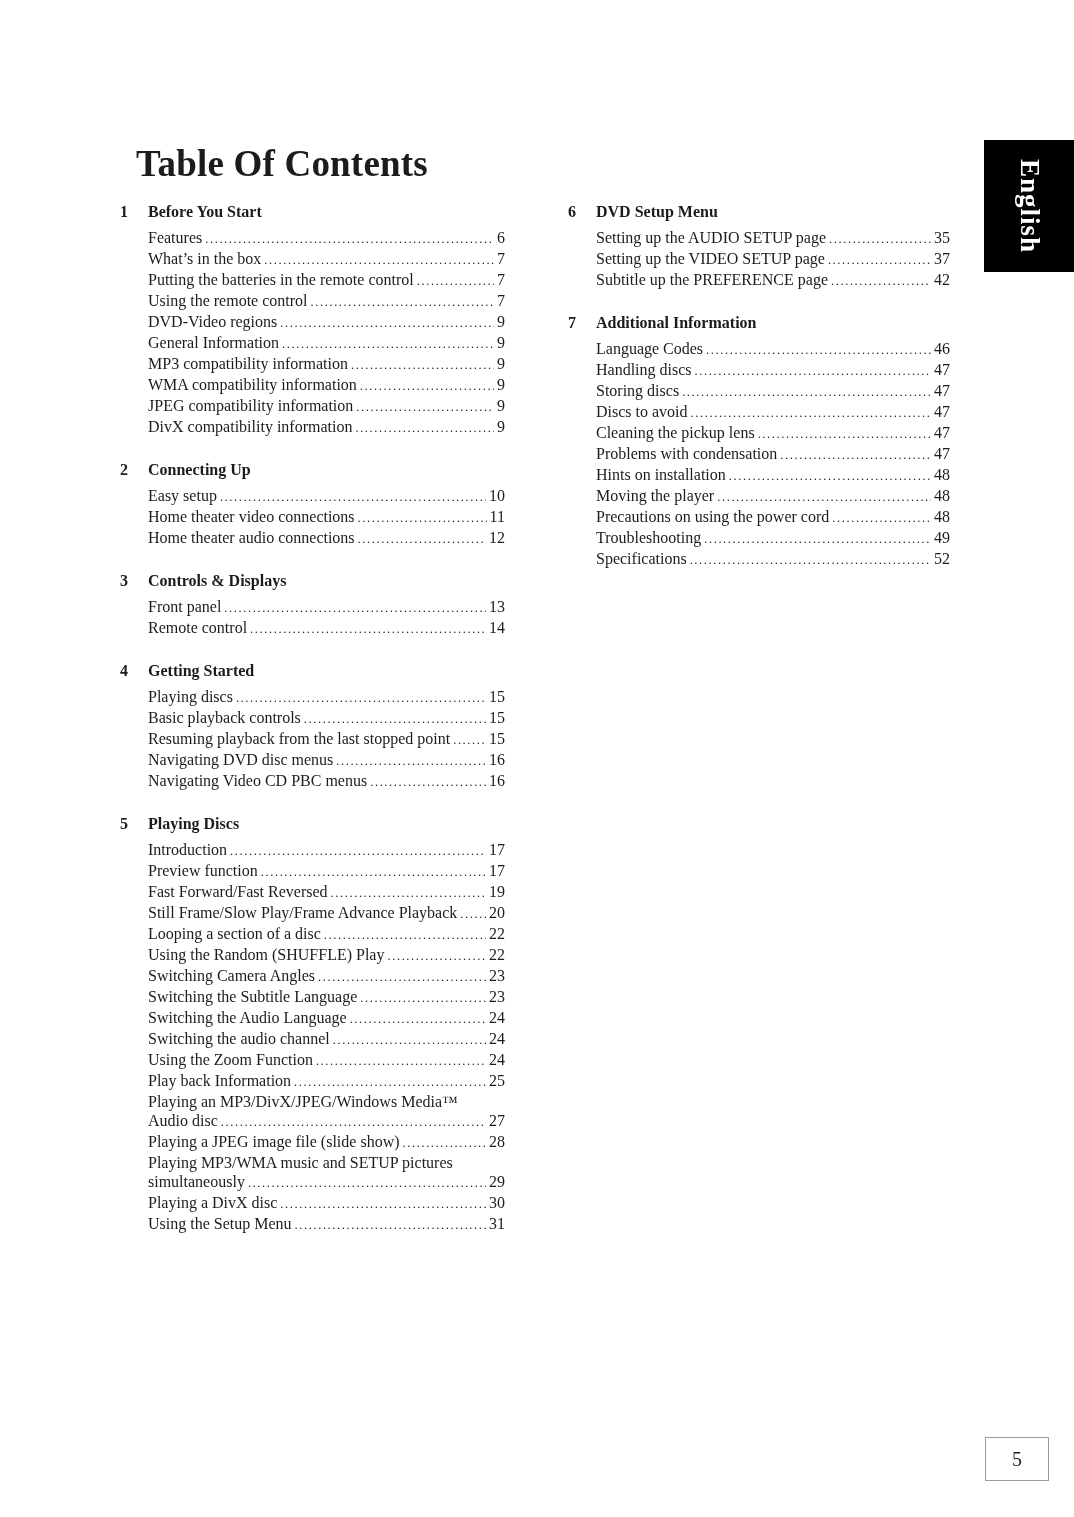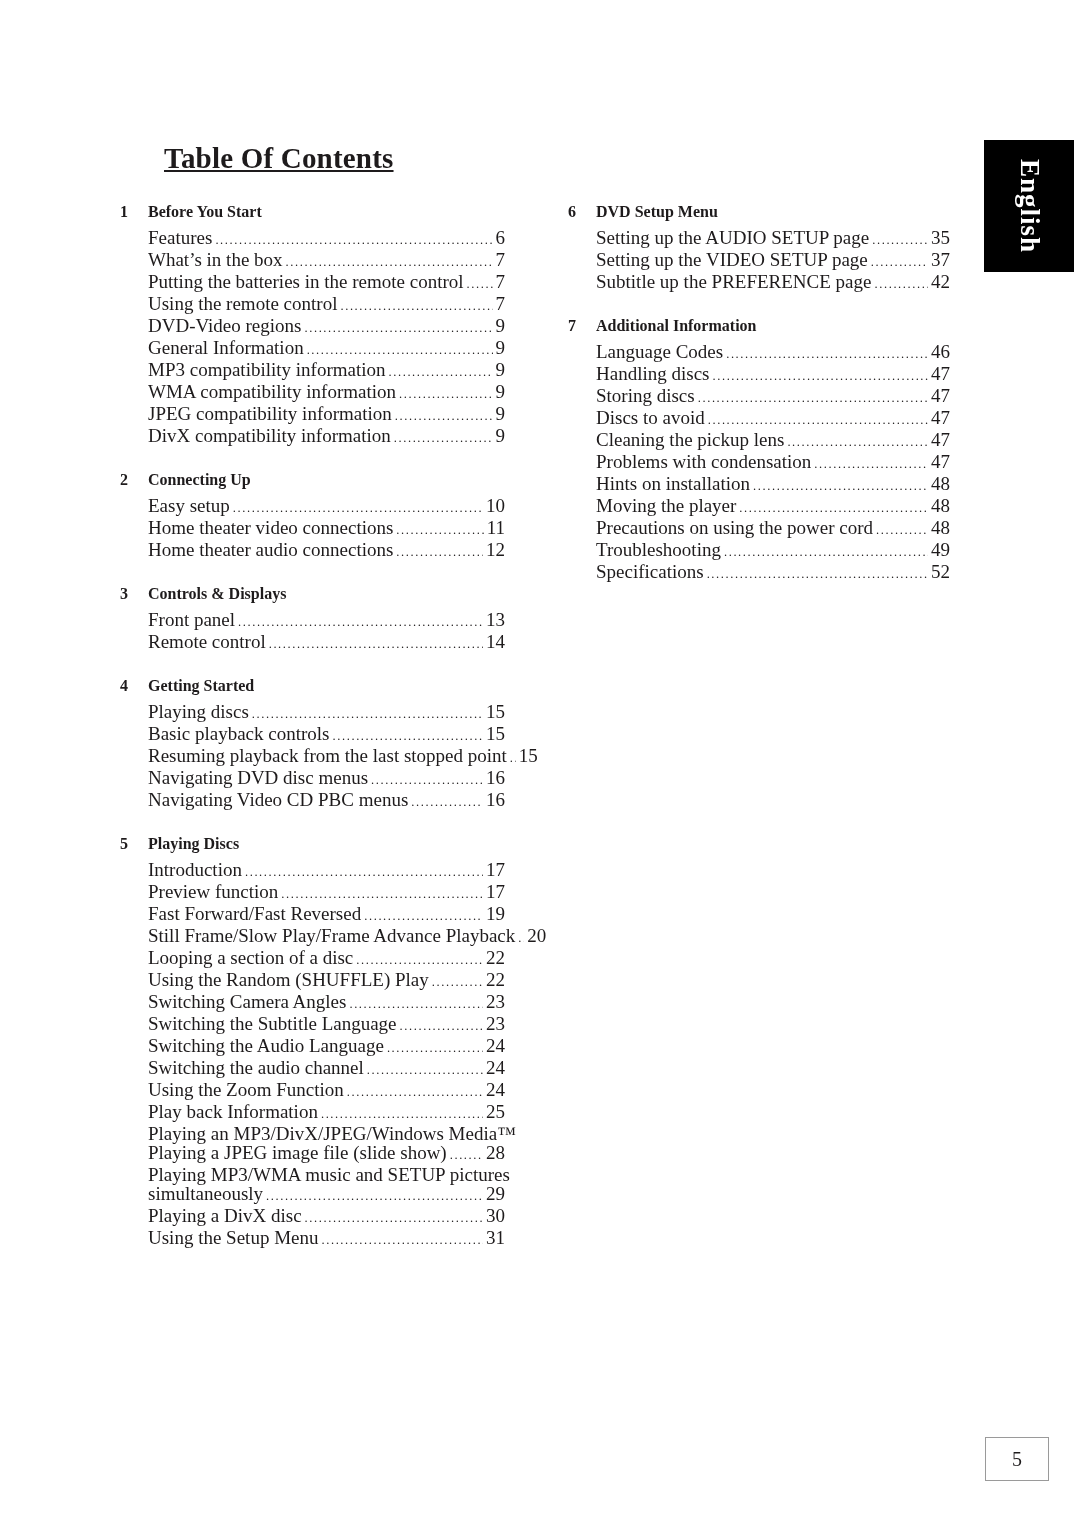--- a/index.html
+++ b/index.html
@@ -5,24 +5,23 @@
   * { margin:0; padding:0; box-sizing:border-box; }
   html,body { background:#ffffff; }
   body {
     width:1074px; height:1517px;
     position:relative;
     font-family:"Liberation Serif", serif;
     color:#1e1b1c;
     overflow:hidden;
   }
   .page-title {
-    position:absolute; left:164px; top:142px;
-    font-size:29px; font-weight:bold;
+    position:absolute; left:136px; top:142px;
+    font-size:37px; font-weight:bold;
     letter-spacing:0.2px;
-    text-decoration:underline;
   }
   .lang-tab {
     position:absolute; right:0; top:140px;
     width:90px; height:132px;
     background:#000;
     color:#fff;
     display:flex; align-items:center; justify-content:center;
   }
   .lang-tab span {
     writing-mode:vertical-rl;
@@ -40,21 +39,21 @@
   .section { margin-bottom:23px; }
   .sec-head {
     display:flex;
     font-weight:bold;
     font-size:16px;
     margin-bottom:7px;
   }
   .sec-num { width:28px; flex:0 0 28px; }
   .entry {
     display:flex; align-items:baseline;
-    font-size:19px; line-height:19px;
+    font-size:16px; line-height:19px;
     padding-left:28px;
   }
   .entry .label { white-space:nowrap; }
   .entry .dots {
     flex:1 1 auto;
     overflow:hidden; white-space:nowrap;
     margin:0 3px; min-width:6px;
     color:#1e1b1c;
   }
   .entry .dots::after {
@@ -268,20 +267,25 @@
         </div>
         <div class="entry">
           <span class="label">Play back Information</span>
           <span class="dots"></span>
           <span class="pg">25</span>
         </div>
         <div class="entry">
           <span class="label">Playing an MP3/DivX/JPEG/Windows Media™</span>
         </div>
         <div class="entry">
+          <span class="label">Audio disc</span>
+          <span class="dots"></span>
+          <span class="pg">27</span>
+        </div>
+        <div class="entry">
           <span class="label">Playing a JPEG image file (slide show)</span>
           <span class="dots"></span>
           <span class="pg">28</span>
         </div>
         <div class="entry">
           <span class="label">Playing MP3/WMA music and SETUP pictures</span>
         </div>
         <div class="entry">
           <span class="label">simultaneously</span>
           <span class="dots"></span>

